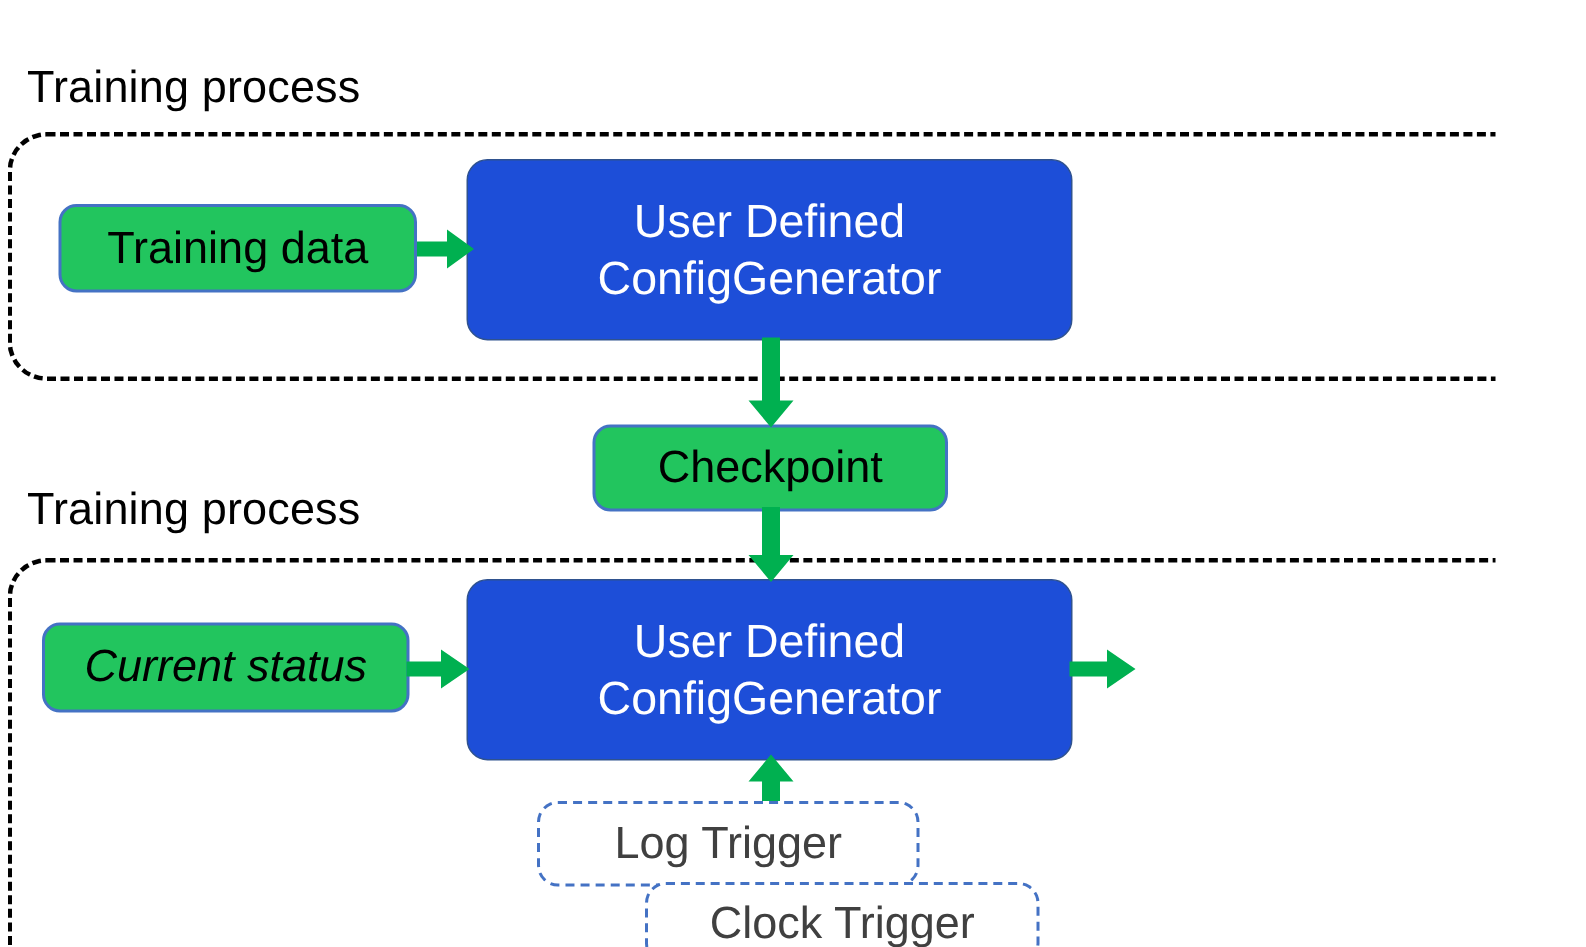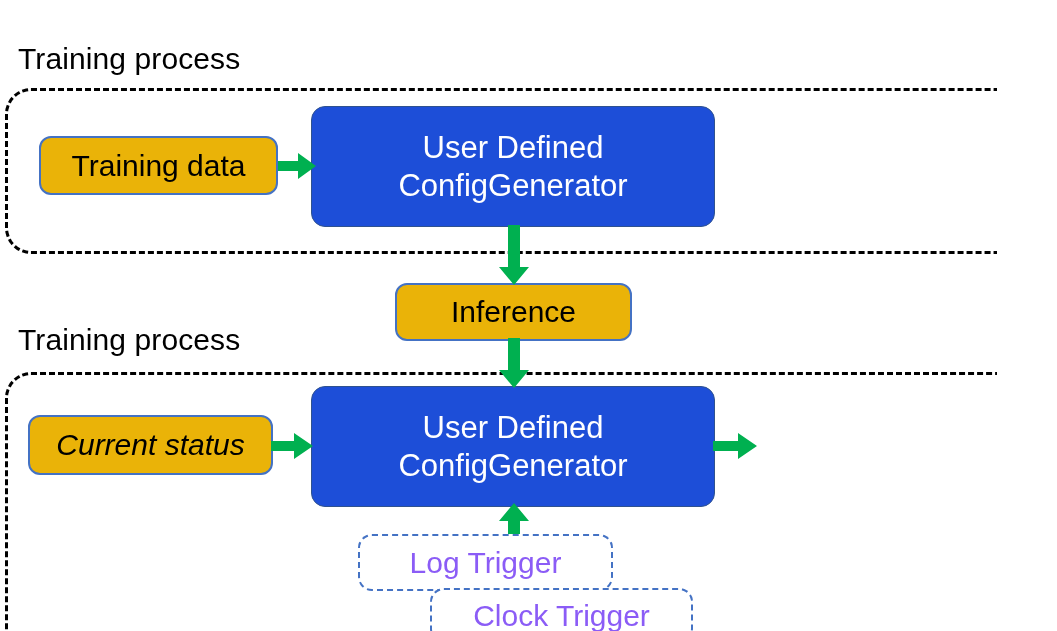--- a/index.html
+++ b/index.html
@@ -40,21 +40,21 @@
     background: transparent;
     box-sizing: border-box;
   }
   #container-training  { left: 5px;  top: 48px;  width: 1043px; height: 166px; }
   #container-inference { left: 5px;  top: 332px; width: 1043px; height: 294px; }
 
   
   .node-plain {
     position: absolute;
     box-sizing: border-box;
-    background: #eab308;
+    background: #22c55e;
     border: 2px solid #4472C4;
     border-radius: 12px;
     display: flex;
     align-items: center;
     justify-content: center;
     color: #000000;
     font-size: 30px;
     line-height: 34px;
     white-space: nowrap;
   }
@@ -85,21 +85,21 @@
   
   .node-trigger {
     position: absolute;
     box-sizing: border-box;
     background: #ffffff;
     border: 2px dashed #4472C4;
     border-radius: 14px;
     display: flex;
     align-items: center;
     justify-content: center;
-    color: #8b5cf6;
+    color: #404040;
     font-size: 30px;
     line-height: 34px;
     white-space: nowrap;
   }
   #node-log-trigger   { left: 358px; top: 494px; width: 255px; height: 57px; z-index: 3; }
   #node-clock-trigger { left: 430px; top: 548px; width: 263px; height: 55px; z-index: 4; }
 
   
   .connector {
     position: absolute;
@@ -135,21 +135,21 @@
       <path d="M0 11 H20 V3 L38 16 L20 29 V21 H0 Z" fill="#00B050"></path>
     </svg>
   </div>
 
   <div class="connector" id="conn-generator-to-checkpoint">
     <svg width="32" height="62" viewBox="0 0 32 62">
       <path d="M10 0 H22 V42 H31 L16 60 L1 42 H10 Z" fill="#00B050"></path>
     </svg>
   </div>
 
-  <div class="node-plain" id="node-checkpoint">Inference</div>
+  <div class="node-plain" id="node-checkpoint">Checkpoint</div>
 
   <div class="connector" id="conn-checkpoint-to-generator">
     <svg width="32" height="52" viewBox="0 0 32 52">
       <path d="M10 0 H22 V32 H31 L16 50 L1 32 H10 Z" fill="#00B050"></path>
     </svg>
   </div>
 
   <div class="section-caption" id="caption-inference">Training process</div>
 
   <div class="process-container" id="container-inference"></div>

